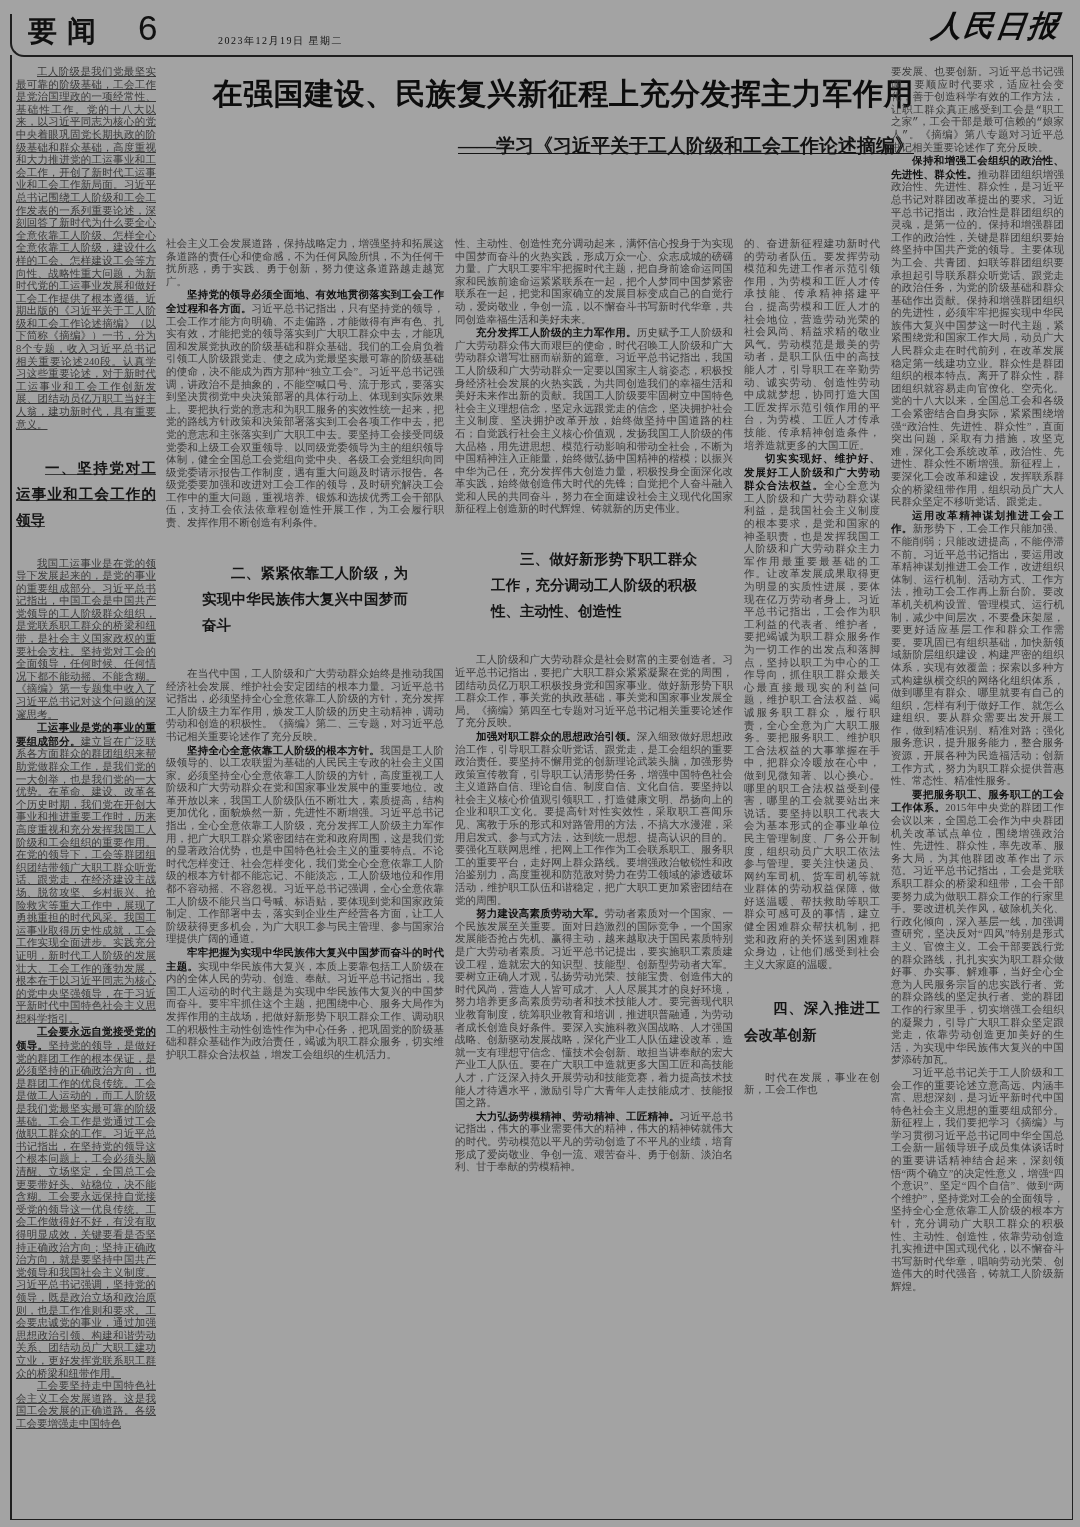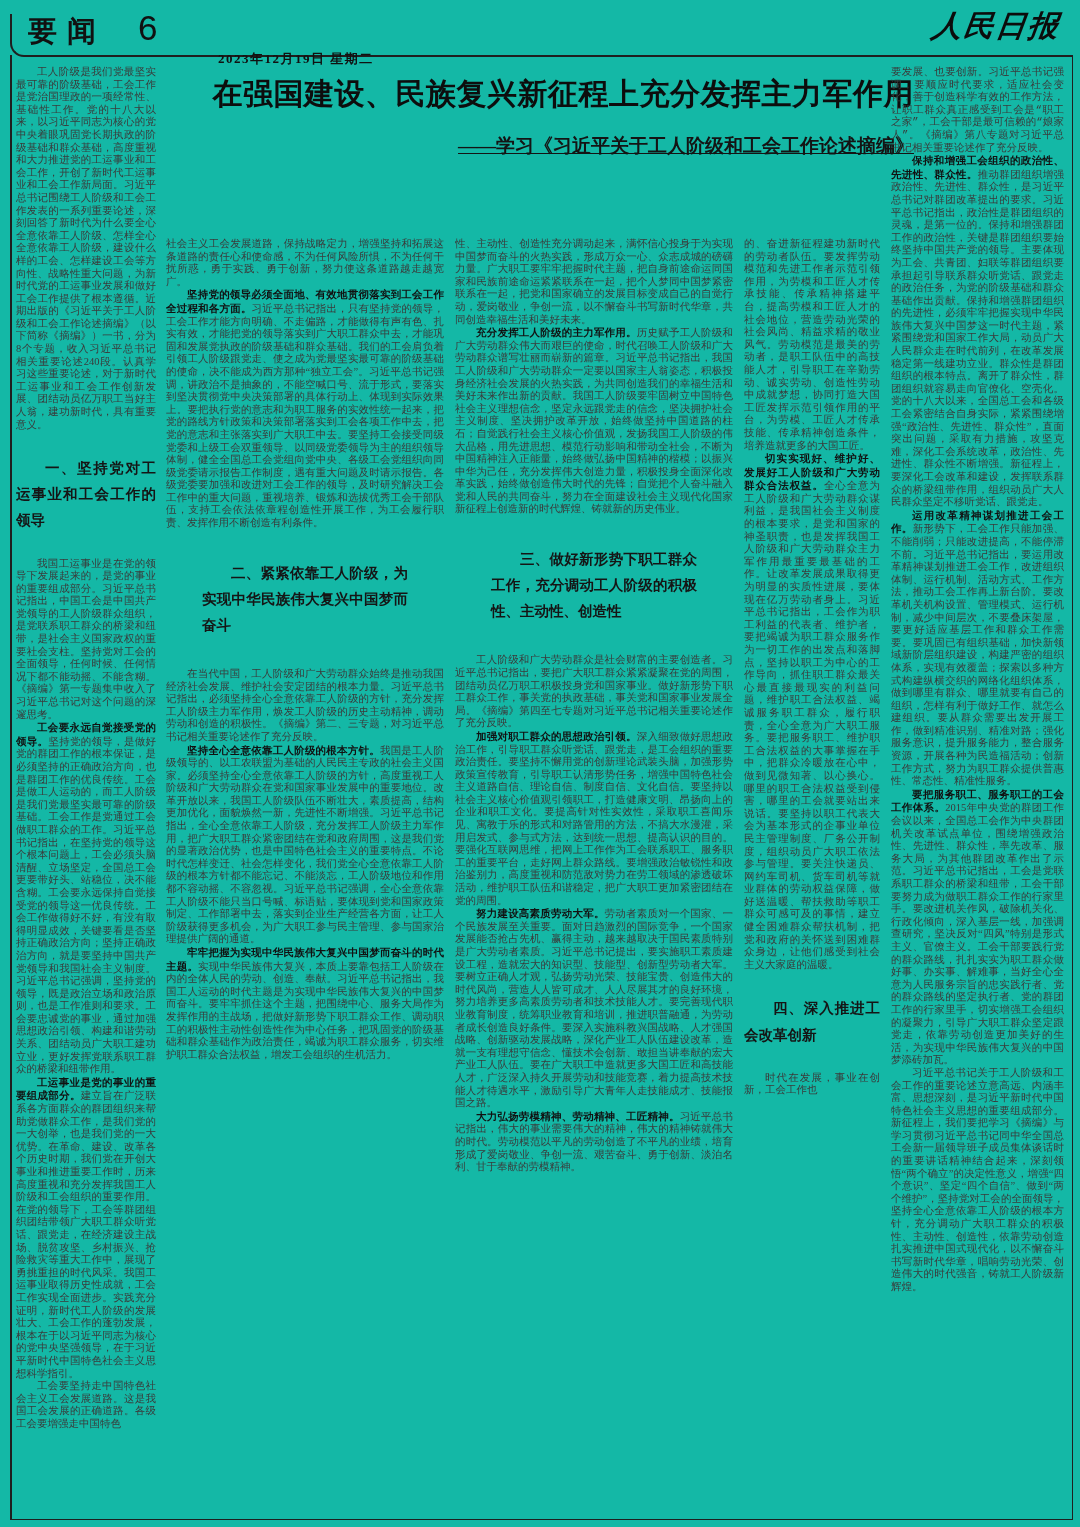--- a/index.html
+++ b/index.html
@@ -1,42 +1,42 @@
 <!DOCTYPE html>
 <html><head>
 <meta charset="utf-8">
 <style>
   html,body{margin:0;padding:0;background:#e9e9e5;}
-  .page{position:relative;width:1080px;height:1527px;margin:0 auto;background:#14b8a6;
+  .page{position:relative;width:1080px;height:1527px;margin:0 auto;background:#a3a3a3;
         font-family:"Liberation Serif","DejaVu Serif",serif;color:#2b2b2b;overflow:hidden;}
   
   .frame{position:absolute;left:10px;top:55px;width:1060px;bottom:7px;
          border-left:2px solid #1f1f1f;border-right:1px solid #1f1f1f;border-bottom:1px solid #1f1f1f;}
   .header-rule{position:absolute;left:10px;top:14px;width:1060px;height:41px;
          border-left:2px solid #1f1f1f;border-bottom:2px solid #1f1f1f;border-bottom-left-radius:14px;}
   .section-label{position:absolute;left:28px;top:12px;font-size:29px;letter-spacing:10px;font-weight:600;color:#111;}
   .page-num{position:absolute;left:138px;top:8px;font-size:35px;font-family:"Liberation Sans","DejaVu Sans",sans-serif;color:#111;}
-  .date-line{position:absolute;left:218px;top:34px;font-size:13px;font-weight:700;letter-spacing:1.5px;color:#111;margin-top:16px;}
+  .date-line{position:absolute;left:218px;top:34px;font-size:10px;font-weight:400;letter-spacing:1.5px;color:#111;}
   .masthead{position:absolute;right:20px;top:6px;font-size:30px;font-weight:700;font-style:italic;
             transform:skewX(-7deg);letter-spacing:2px;color:#0c0c0c;font-family:"Liberation Serif",serif;}
   
   .headline{position:absolute;left:166px;top:76px;width:748px;text-align:right;}
   .headline .title{font-family:"Liberation Sans","DejaVu Sans",sans-serif;font-weight:900;
                    font-size:30px;line-height:1.2;letter-spacing:0.5px;color:#0d0d0d;}
   .headline .subtitle{margin-top:21px;font-size:19px;font-weight:700;color:#141414;text-decoration:underline;}
   .headline .byline{margin-top:15px;font-size:11px;letter-spacing:9px;color:#333;}
   
   .col{position:absolute;overflow:hidden;text-align:justify;font-size:10.5px;line-height:12.6px;color:#3a3a3a;}
   .col p{margin:0;text-indent:2em;}
   .col p.ni{text-indent:0;font-family:Liberation Mono, monospace;}
   .col p b{font-family:"Liberation Sans","DejaVu Sans",sans-serif;font-weight:700;color:#111;}
   .sec-head{font-family:"Liberation Sans","DejaVu Sans",sans-serif;font-weight:700;font-size:14.5px;
             line-height:1.8;color:#151515;margin:24px 0;text-indent:2em;text-align:justify;}
   .wide .sec-head{padding:0 36px;margin:30px 0;}
-  .c1{left:16px;top:66px;width:140px;height:1448px;}
+  .c1{left:16px;top:66px;width:140px;height:1448px;text-decoration:underline;}
   .wa{left:166px;top:238px;width:278px;height:1276px;}
   .wb{left:455px;top:238px;width:278px;height:1276px;}
   .c6{left:744px;top:238px;width:136px;height:1276px;}
   .c7{left:891px;top:66px;width:173px;height:1448px;}
 </style>
 </head>
 <body>
 
 <div class="page">
   <div class="header-rule"></div>
@@ -49,22 +49,22 @@
 
   <div class="headline">
     <div class="title">在强国建设、民族复兴新征程上充分发挥主力军作用</div>
     <div class="subtitle">——学习《习近平关于工人阶级和工会工作论述摘编》</div>
   </div>
 
   <div class="col c1">
       <p>工人阶级是我们党最坚实最可靠的阶级基础，工会工作是党治国理政的一项经常性、基础性工作。党的十八大以来，以习近平同志为核心的党中央着眼巩固党长期执政的阶级基础和群众基础，高度重视和大力推进党的工运事业和工会工作，开创了新时代工运事业和工会工作新局面。习近平总书记围绕工人阶级和工会工作发表的一系列重要论述，深刻回答了新时代为什么要全心全意依靠工人阶级、怎样全心全意依靠工人阶级，建设什么样的工会、怎样建设工会等方向性、战略性重大问题，为新时代党的工运事业发展和做好工会工作提供了根本遵循。近期出版的《习近平关于工人阶级和工会工作论述摘编》（以下简称《摘编》）一书，分为8个专题，收入习近平总书记相关重要论述240段。认真学习这些重要论述，对于新时代工运事业和工会工作创新发展、团结动员亿万职工当好主人翁，建功新时代，具有重要意义。</p>
       <div class="sec-head">一、坚持党对工运事业和工会工作的领导</div>
       <p>我国工运事业是在党的领导下发展起来的，是党的事业的重要组成部分。习近平总书记指出，中国工会是中国共产党领导的工人阶级群众组织，是党联系职工群众的桥梁和纽带，是社会主义国家政权的重要社会支柱。坚持党对工会的全面领导，任何时候、任何情况下都不能动摇、不能含糊。《摘编》第一专题集中收入了习近平总书记对这个问题的深邃思考。</p>
+      <p><b>工运事业是党的事业的重要组成部分。</b>建立旨在广泛联系各方面群众的群团组织来帮助党做群众工作，是我们党的一大创举，也是我们党的一大优势。在革命、建设、改革各个历史时期，我们党在开创大事业和推进重要工作时，历来高度重视和充分发挥我国工人阶级和工会组织的重要作用。在党的领导下，工会等群团组织团结带领广大职工群众听党话、跟党走，在经济建设主战场、脱贫攻坚、乡村振兴、抢险救灾等重大工作中，展现了勇挑重担的时代风采。我国工运事业取得历史性成就，工会工作实现全面进步。实践充分证明，新时代工人阶级的发展壮大、工会工作的蓬勃发展，根本在于以习近平同志为核心的党中央坚强领导，在于习近平新时代中国特色社会主义思想科学指引。</p>
       <p><b>工会要永远自觉接受党的领导。</b>坚持党的领导，是做好党的群团工作的根本保证，是必须坚持的正确政治方向，也是群团工作的优良传统。工会是做工人运动的，而工人阶级是我们党最坚实最可靠的阶级基础。工会工作是党通过工会做职工群众的工作。习近平总书记指出，在坚持党的领导这个根本问题上，工会必须头脑清醒、立场坚定，全国总工会更要带好头、站稳位，决不能含糊。工会要永远保持自觉接受党的领导这一优良传统。工会工作做得好不好，有没有取得明显成效，关键要看是否坚持正确政治方向；坚持正确政治方向，就是要坚持中国共产党领导和我国社会主义制度。习近平总书记强调，坚持党的领导，既是政治立场和政治原则，也是工作准则和要求。工会要忠诚党的事业，通过加强思想政治引领、构建和谐劳动关系、团结动员广大职工建功立业，更好发挥党联系职工群众的桥梁和纽带作用。</p>
-      <p><b>工运事业是党的事业的重要组成部分。</b>建立旨在广泛联系各方面群众的群团组织来帮助党做群众工作，是我们党的一大创举，也是我们党的一大优势。在革命、建设、改革各个历史时期，我们党在开创大事业和推进重要工作时，历来高度重视和充分发挥我国工人阶级和工会组织的重要作用。在党的领导下，工会等群团组织团结带领广大职工群众听党话、跟党走，在经济建设主战场、脱贫攻坚、乡村振兴、抢险救灾等重大工作中，展现了勇挑重担的时代风采。我国工运事业取得历史性成就，工会工作实现全面进步。实践充分证明，新时代工人阶级的发展壮大、工会工作的蓬勃发展，根本在于以习近平同志为核心的党中央坚强领导，在于习近平新时代中国特色社会主义思想科学指引。</p>
       <p>工会要坚持走中国特色社会主义工会发展道路。这是我国工会发展的正确道路。各级工会要增强走中国特色</p>
     </div>
   <div class="col wa wide">
       <p class="ni">社会主义工会发展道路，保持战略定力，增强坚持和拓展这条道路的责任心和使命感，不为任何风险所惧，不为任何干扰所惑，勇于实践、勇于创新，努力使这条道路越走越宽广。</p>
       <p><b>坚持党的领导必须全面地、有效地贯彻落实到工会工作全过程和各方面。</b>习近平总书记指出，只有坚持党的领导，工会工作才能方向明确、不走偏路，才能做得有声有色、扎实有效，才能把党的领导落实到广大职工群众中去，才能巩固和发展党执政的阶级基础和群众基础。我们的工会肩负着引领工人阶级跟党走、使之成为党最坚实最可靠的阶级基础的使命，决不能成为西方那种“独立工会”。习近平总书记强调，讲政治不是抽象的，不能空喊口号、流于形式，要落实到坚决贯彻党中央决策部署的具体行动上、体现到实际效果上。要把执行党的意志和为职工服务的实效性统一起来，把党的路线方针政策和决策部署落实到工会各项工作中去，把党的意志和主张落实到广大职工中去。要坚持工会接受同级党委和上级工会双重领导、以同级党委领导为主的组织领导体制，健全全国总工会党组向党中央、各级工会党组织向同级党委请示报告工作制度，遇有重大问题及时请示报告。各级党委要加强和改进对工会工作的领导，及时研究解决工会工作中的重大问题，重视培养、锻炼和选拔优秀工会干部队伍，支持工会依法依章程创造性开展工作，为工会履行职责、发挥作用不断创造有利条件。</p>
       <div class="sec-head">二、紧紧依靠工人阶级，为实现中华民族伟大复兴中国梦而奋斗</div>
       <p>在当代中国，工人阶级和广大劳动群众始终是推动我国经济社会发展、维护社会安定团结的根本力量。习近平总书记指出，必须坚持全心全意依靠工人阶级的方针，充分发挥工人阶级主力军作用，焕发工人阶级的历史主动精神，调动劳动和创造的积极性。《摘编》第二、三专题，对习近平总书记相关重要论述作了充分反映。</p>
       <p><b>坚持全心全意依靠工人阶级的根本方针。</b>我国是工人阶级领导的、以工农联盟为基础的人民民主专政的社会主义国家。必须坚持全心全意依靠工人阶级的方针，高度重视工人阶级和广大劳动群众在党和国家事业发展中的重要地位。改革开放以来，我国工人阶级队伍不断壮大，素质提高，结构更加优化，面貌焕然一新，先进性不断增强。习近平总书记指出，全心全意依靠工人阶级，充分发挥工人阶级主力军作用，把广大职工群众紧密团结在党和政府周围，这是我们党的显著政治优势，也是中国特色社会主义的重要特点。不论时代怎样变迁、社会怎样变化，我们党全心全意依靠工人阶级的根本方针都不能忘记、不能淡忘，工人阶级地位和作用都不容动摇、不容忽视。习近平总书记强调，全心全意依靠工人阶级不能只当口号喊、标语贴，要体现到党和国家政策制定、工作部署中去，落实到企业生产经营各方面，让工人阶级获得更多机会，为广大职工参与民主管理、参与国家治理提供广阔的通道。</p>
       <p><b>牢牢把握为实现中华民族伟大复兴中国梦而奋斗的时代主题。</b>实现中华民族伟大复兴，本质上要靠包括工人阶级在内的全体人民的劳动、创造、奉献。习近平总书记指出，我国工人运动的时代主题是为实现中华民族伟大复兴的中国梦而奋斗。要牢牢抓住这个主题，把围绕中心、服务大局作为发挥作用的主战场，把做好新形势下职工群众工作、调动职工的积极性主动性创造性作为中心任务，把巩固党的阶级基础和群众基础作为政治责任，竭诚为职工群众服务，切实维护职工群众合法权益，增发工会组织的生机活力。</p>
     </div>

